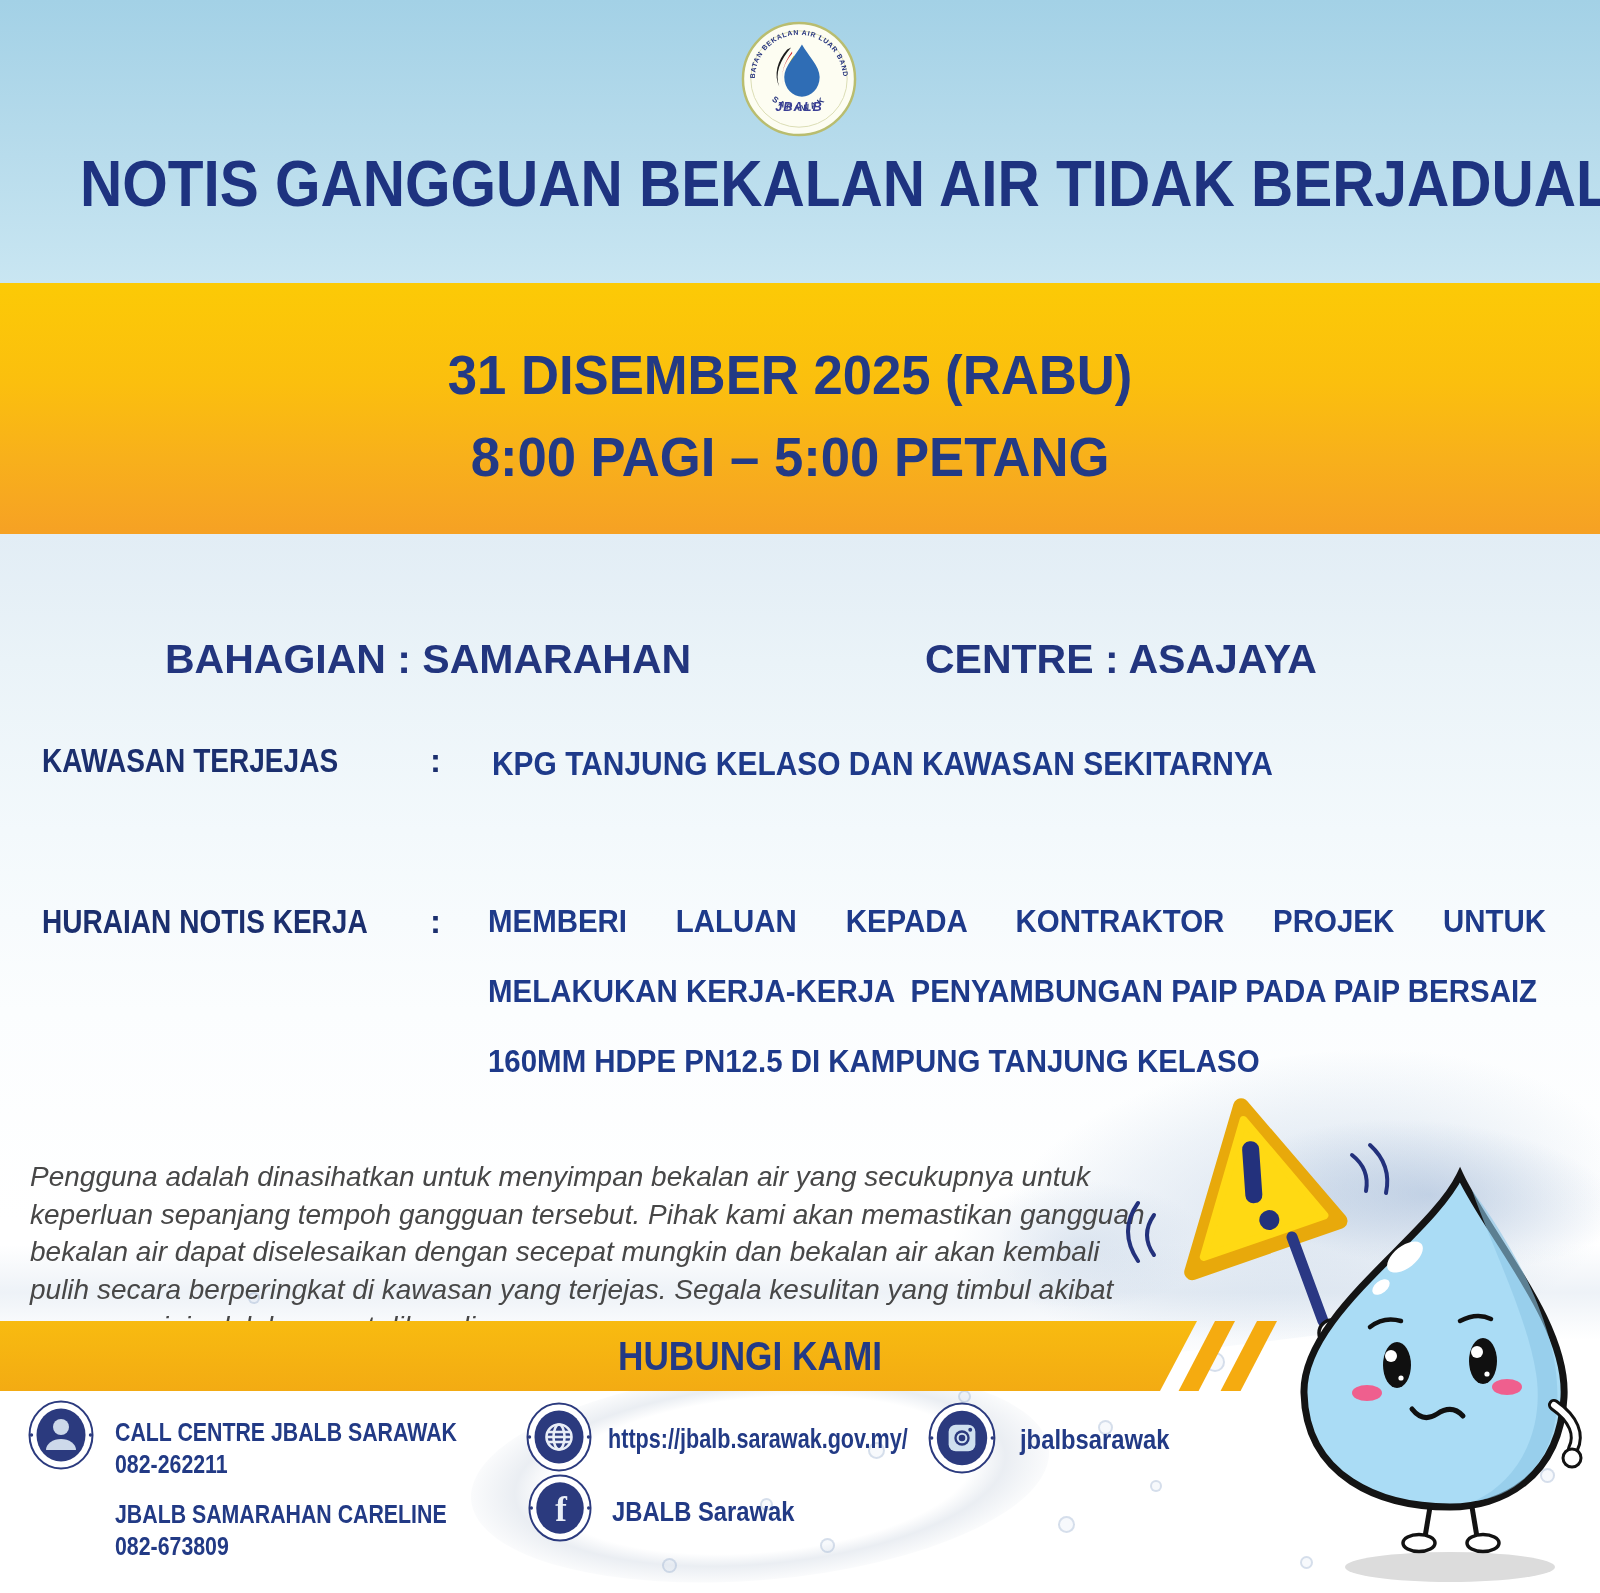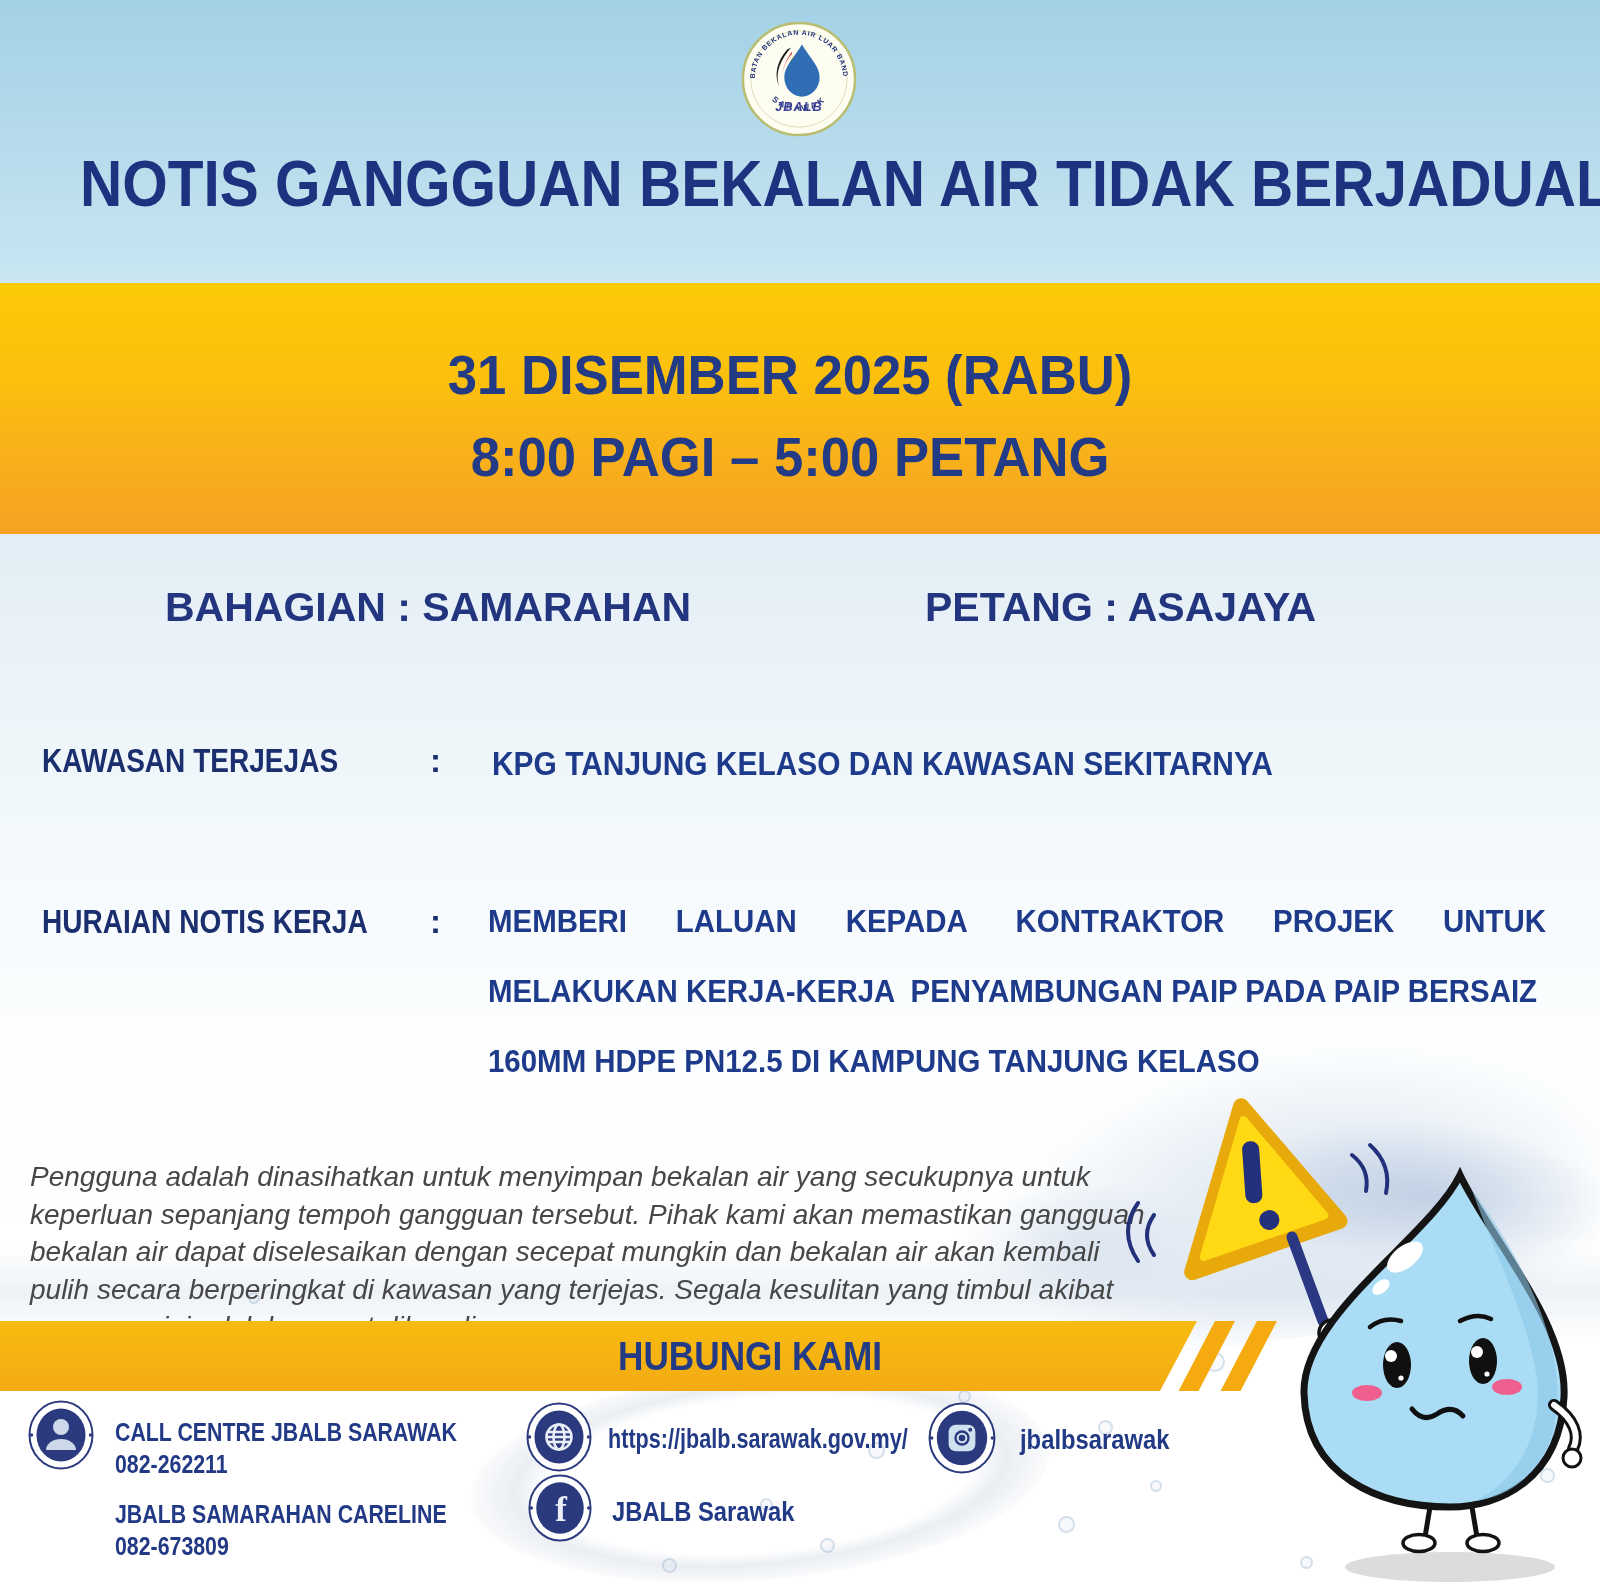--- a/index.html
+++ b/index.html
@@ -34,21 +34,21 @@
   
   .title{position:absolute;left:0;top:146px;width:1600px;text-align:center;
        font-size:65px;font-weight:700;color:#1e3380;letter-spacing:0;
        transform:scaleX(.90);transform-origin:center;white-space:nowrap;}
   .date-line{position:absolute;left:0;width:1580px;text-align:center;
        font-size:56px;font-weight:700;color:#233a85;white-space:nowrap;
        transform:scaleX(.94);transform-origin:center;}
   .date-line.d1{top:342px;}
   .date-line.d2{top:424px;}
   
-  .loc{position:absolute;top:584px;font-size:41px;font-weight:700;color:#22357e;white-space:nowrap;}
+  .loc{position:absolute;top:636px;font-size:41px;font-weight:700;color:#22357e;white-space:nowrap;}
   .loc.bahagian{left:165px;}
   .loc.daerah{left:925px;}
   
   .row-label{position:absolute;left:42px;font-size:33px;font-weight:700;color:#1b2f6e;
        transform:scaleX(.85);transform-origin:left center;white-space:nowrap;}
   .row-colon{position:absolute;left:430px;font-size:33px;font-weight:700;color:#1b2f6e;}
   .kaw-value{position:absolute;left:492px;top:744px;font-size:34px;font-weight:700;color:#1e3a8a;
        transform:scaleX(.88);transform-origin:left center;white-space:nowrap;}
   .wn-lines{position:absolute;left:488px;top:903px;width:1150px;
        transform:scaleX(.92);transform-origin:left top;}
@@ -126,21 +126,21 @@
     <path d="M63,25 C69,36 81,47 81,58 C81,70 72,78 63,78 C54,78 45,70 45,58 C45,47 57,36 63,25 Z" fill="#2f6db5"></path>
     <text x="60" y="93" text-anchor="middle" font-size="13" font-weight="700" font-style="italic" fill="#3b3f96" letter-spacing="1">JBALB</text>
   </svg>
 
   <div class="title">NOTIS GANGGUAN BEKALAN AIR TIDAK BERJADUAL</div>
 
   <div class="date-line d1">31 DISEMBER 2025 (RABU)</div>
   <div class="date-line d2">8:00 PAGI – 5:00 PETANG</div>
 
   <div class="loc bahagian">BAHAGIAN : SAMARAHAN</div>
-  <div class="loc daerah">PETANG : ASAJAYA</div>
+  <div class="loc daerah">CENTRE : ASAJAYA</div>
 
   <div class="row-label" style="top:742px;">KAWASAN TERJEJAS</div>
   <div class="row-colon" style="top:742px;">:</div>
   <div class="kaw-value">KPG TANJUNG KELASO DAN KAWASAN SEKITARNYA</div>
 
   <div class="row-label" style="top:903px;">HURAIAN NOTIS KERJA</div>
   <div class="row-colon" style="top:903px;">:</div>
   <div class="wn-lines">
     <div class="wn-line just">MEMBERI LALUAN KEPADA KONTRAKTOR PROJEK UNTUK</div>
     <div class="wn-line">MELAKUKAN KERJA-KERJA  PENYAMBUNGAN PAIP PADA PAIP BERSAIZ</div>

